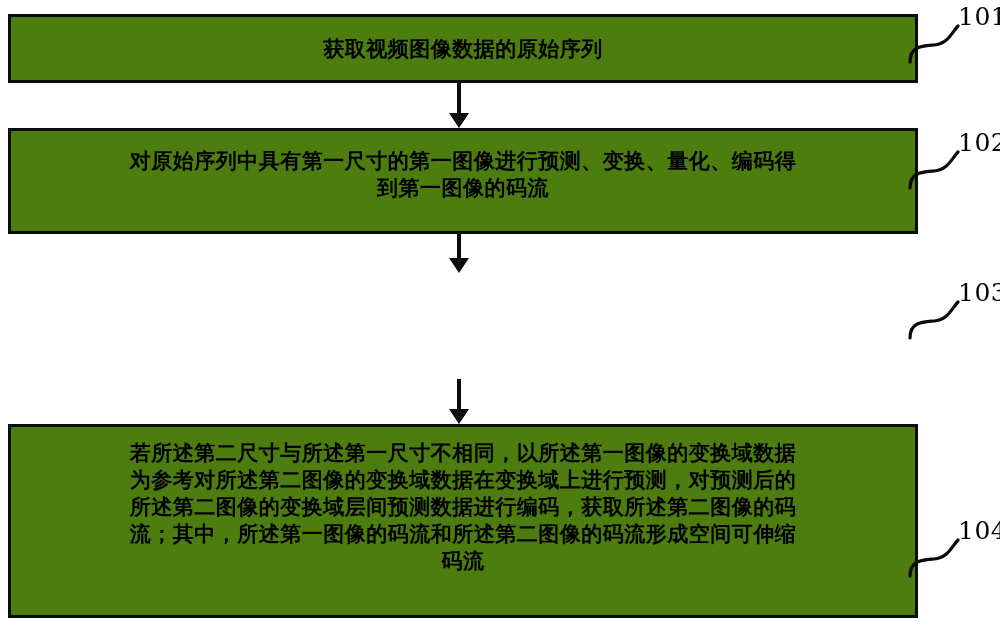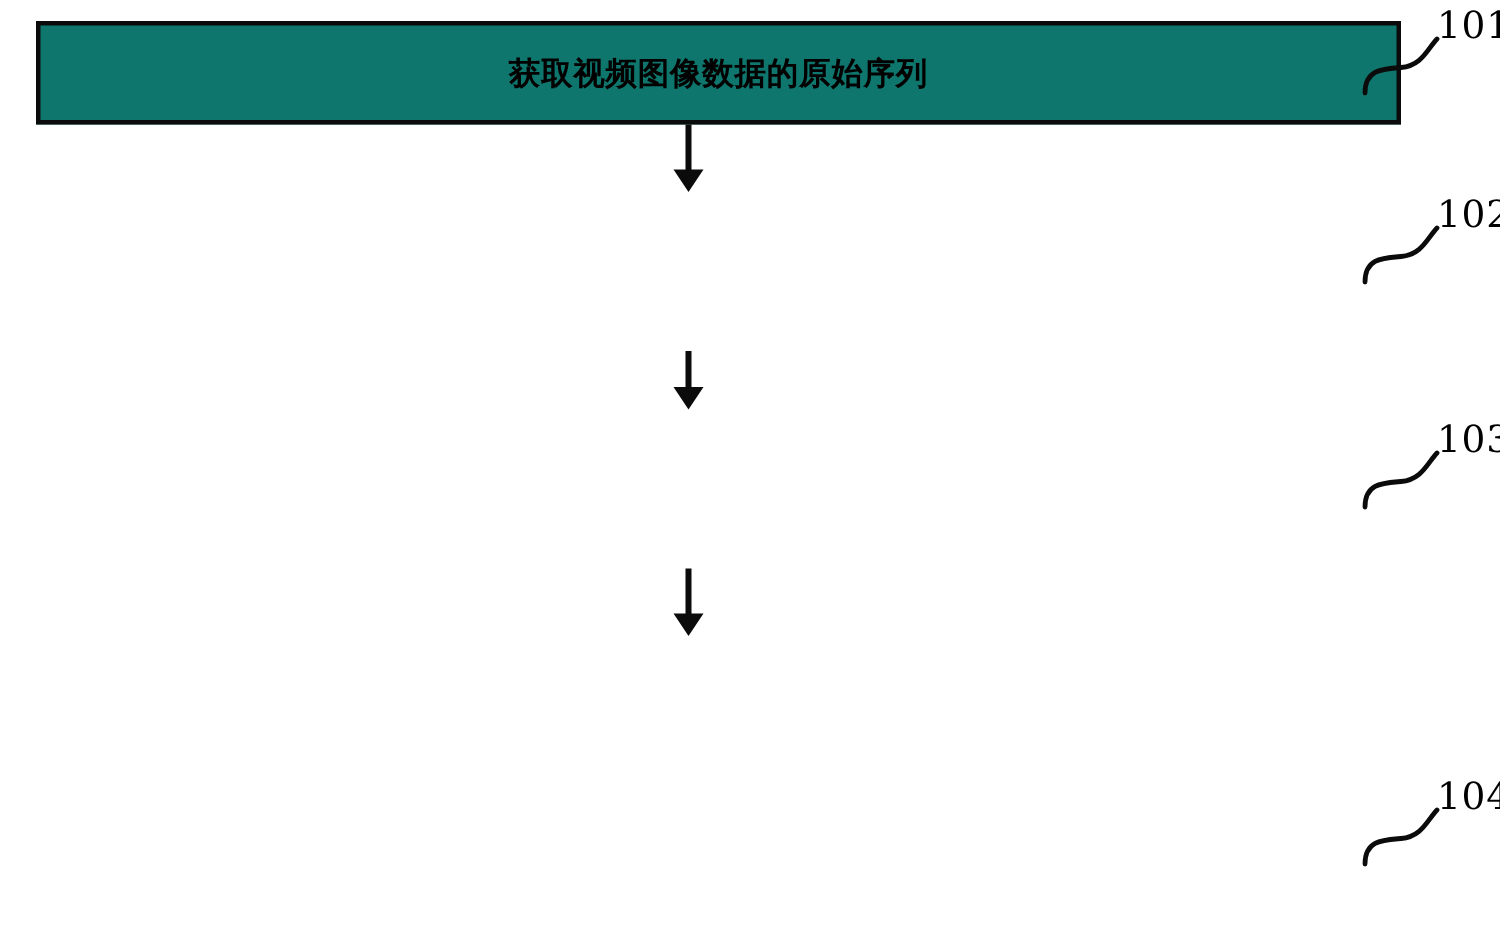--- a/index.html
+++ b/index.html
@@ -15,25 +15,24 @@
     background: #ffffff;
     overflow: hidden;
     font-family: "DejaVu Sans", "Liberation Sans", sans-serif;
   }
 
   
   .flow-box {
     position: absolute;
     box-sizing: border-box;
     border: 3px solid #0b0b0b;
-    background: #0f766e;
+    background: #4d7c0f;
     display: flex;
     flex-direction: column;
     align-items: center;
-    margin-left: 16px;
   }
   .flow-box .box-text {
     font-family: "DejaVu Sans", "Liberation Sans", sans-serif;
     font-weight: bold;
     color: #000000;
     text-align: center;
     letter-spacing: 0.5px;
     line-height: 1.30;
     font-size: 21px;
     white-space: pre-line;
@@ -129,36 +128,47 @@
   </div>
   <div class="connector" id="conn-1">
     <div class="shaft"></div>
     <div class="head"></div>
   </div>
   <svg class="leader" id="lead-101" width="58" height="40" viewBox="0 0 58 40">
     <path d="M2 38 C 2 22, 14 22, 26 21 C 40 20, 44 8, 50 2"></path>
   </svg>
   <div class="ref-num" id="ref-101">101</div>
 
+  <div class="flow-box" id="box-102">
+    <div class="box-text">对原始序列中具有第一尺寸的第一图像进行预测、变换、量化、编码得
+到第一图像的码流</div>
+  </div>
   <div class="connector" id="conn-2">
     <div class="shaft"></div>
     <div class="head"></div>
   </div>
   <svg class="leader" id="lead-102" width="58" height="40" viewBox="0 0 58 40">
     <path d="M2 38 C 2 22, 14 22, 26 21 C 40 20, 44 8, 50 2"></path>
   </svg>
   <div class="ref-num" id="ref-102">102</div>
 
   <div class="connector" id="conn-3">
     <div class="shaft"></div>
     <div class="head"></div>
   </div>
   <svg class="leader" id="lead-103" width="58" height="40" viewBox="0 0 58 40">
     <path d="M2 38 C 2 22, 14 22, 26 21 C 40 20, 44 8, 50 2"></path>
   </svg>
   <div class="ref-num" id="ref-103">103</div>
 
+  <div class="flow-box" id="box-104">
+    <div class="box-text">若所述第二尺寸与所述第一尺寸不相同，以所述第一图像的变换域数据
+为参考对所述第二图像的变换域数据在变换域上进行预测，对预测后的
+所述第二图像的变换域层间预测数据进行编码，获取所述第二图像的码
+流；其中，所述第一图像的码流和所述第二图像的码流形成空间可伸缩
+码流</div>
+  </div>
   <svg class="leader" id="lead-104" width="58" height="40" viewBox="0 0 58 40">
     <path d="M2 38 C 2 22, 14 22, 26 21 C 40 20, 44 8, 50 2"></path>
   </svg>
   <div class="ref-num" id="ref-104">104</div>
 
 </div>
 
 </body></html>

